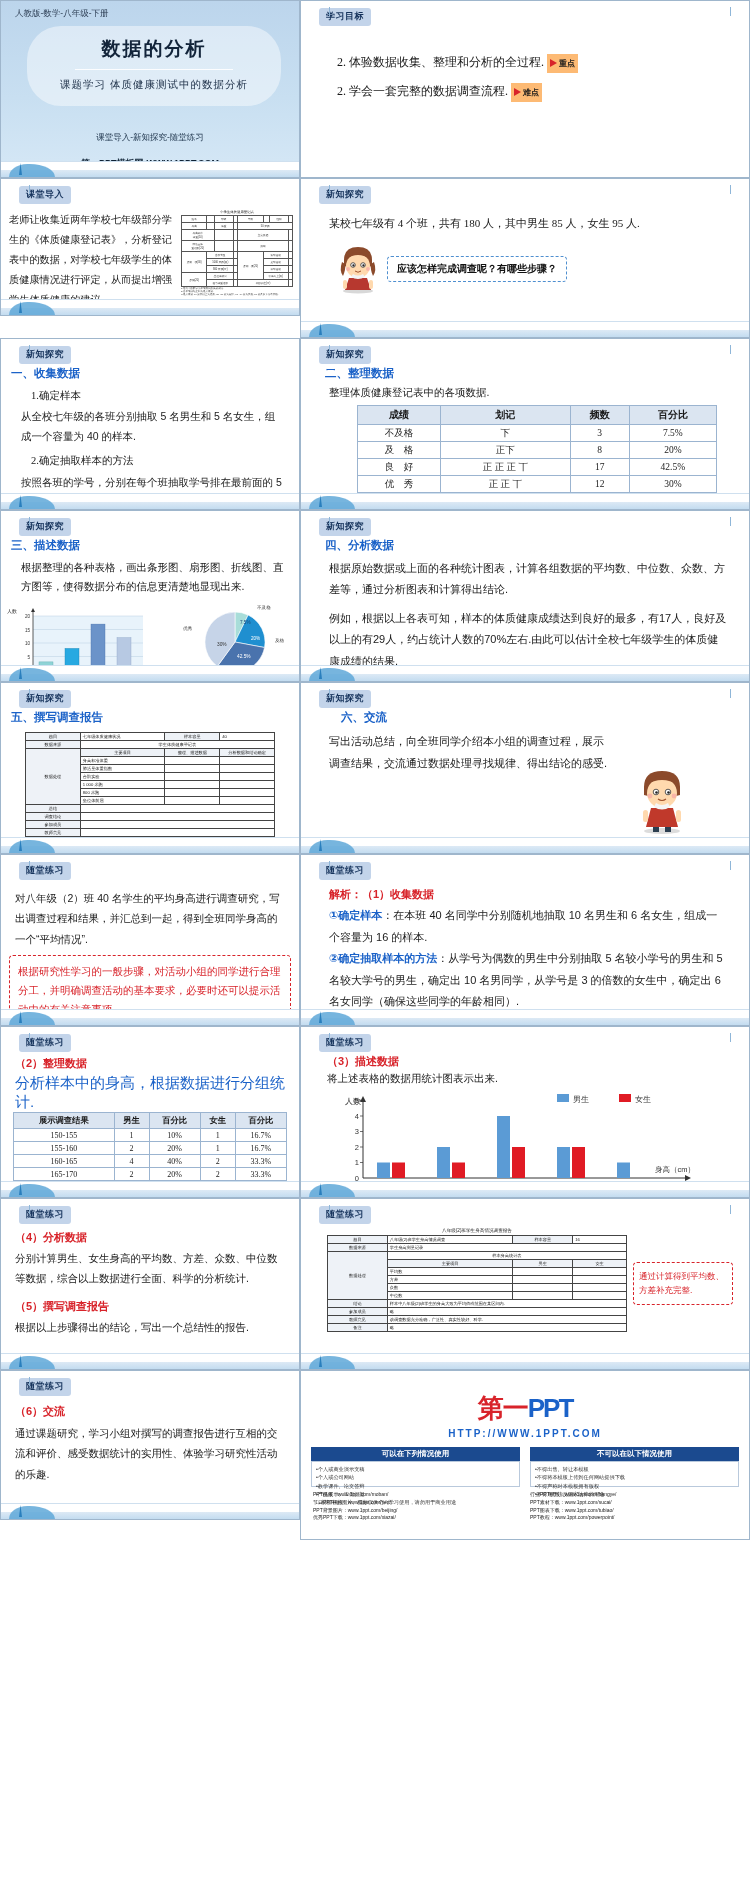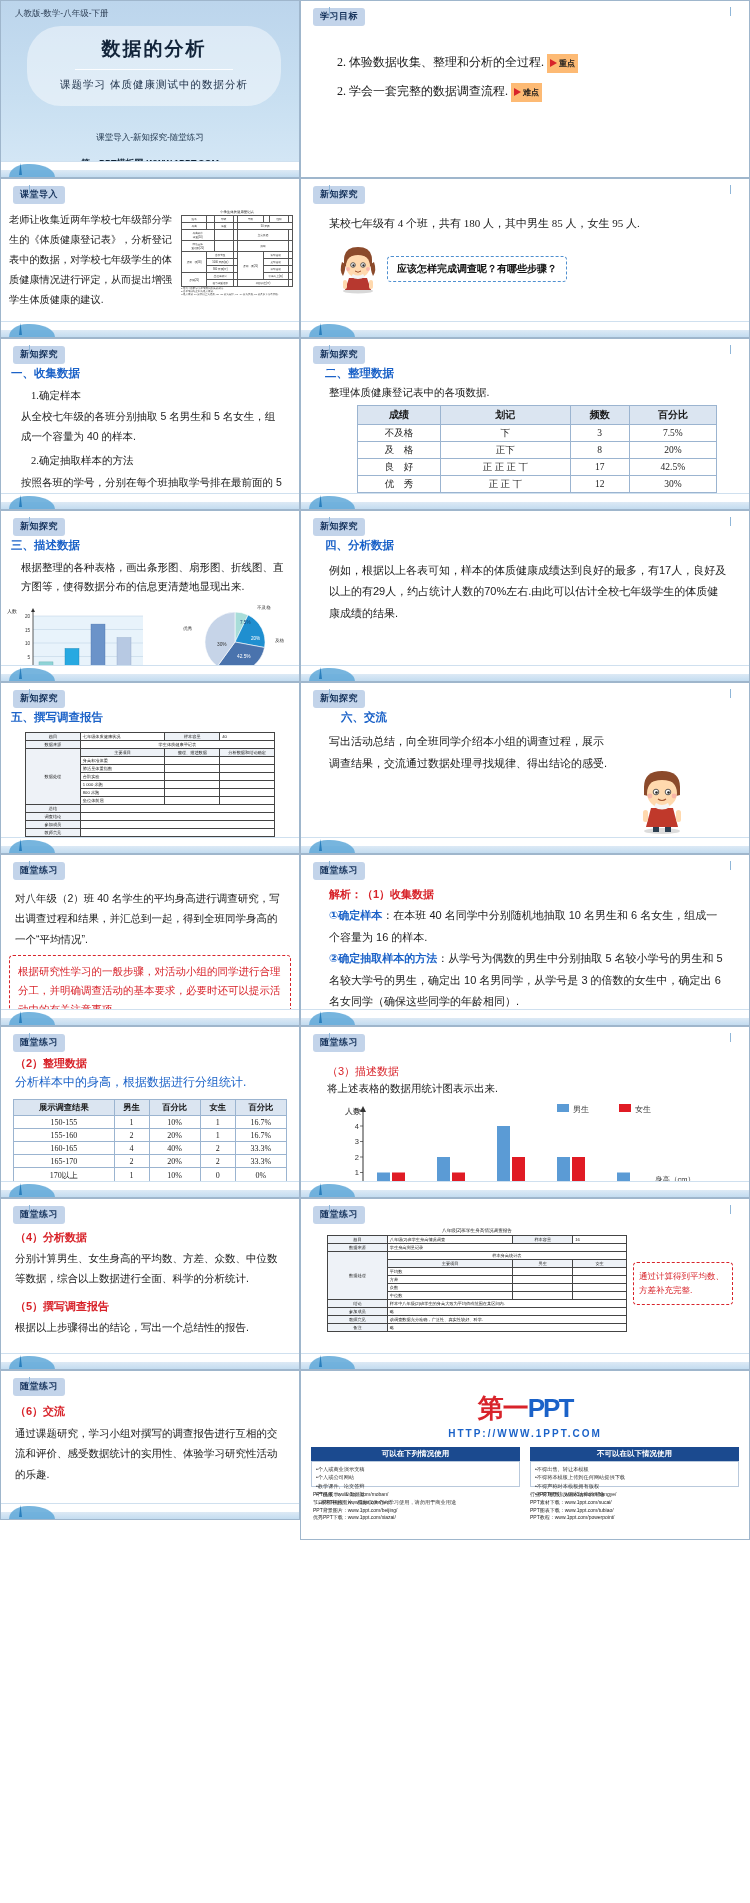--- a/index.html
+++ b/index.html
@@ -18,21 +18,21 @@
   .footband { position:absolute; left:0; right:0; bottom:0; height:16px;
     background:linear-gradient(to bottom,#ffffff 0,#ffffff 55%, #dce9f5 55%, #c3dcf0 100%);
     border-top:1px solid #cfe0ef; }
   .footband:before{ content:""; position:absolute; left:8px; bottom:0; width:46px; height:13px;
     background:#5fa8d8; border-radius:40% 55% 0 0 / 100% 100% 0 0; opacity:.85;}
   .footband:after{ content:""; position:absolute; left:18px; bottom:2px; width:3px; height:12px;
     background:#2a7fbd; clip-path:polygon(50% 0,100% 100%,0 100%); }
   
   .tag { display:inline-block; background:#c3d4ea; color:#16335c; font-weight:bold;
     font-size:9px; padding:2px 7px 3px; border-radius:3px; letter-spacing:.5px; }
-  .tagwrap { padding:4px 0 0 12px;text-decoration:underline; }
+  .tagwrap { padding:4px 0 0 18px;text-decoration:underline; }
   .tickL, .tickR { position:absolute; top:6px; width:1px; height:9px; background:#8fb6d8; }
   .tickL { left:28px; } .tickR { right:18px; }
   .body { padding:8px 14px 0 20px; font-size:10.5px; line-height:1.85; }
   .body.c2 { padding:8px 22px 0 28px; font-size:11px; }
   .hd { color:#1b62c8; font-weight:bold; font-size:11.5px; margin:2px 0 5px 10px; }
   .sub { font-size:10.5px; margin:0 0 2px 10px; font-family:"Liberation Serif",serif; }
   .red { color:#d8232a; } .blue{ color:#1b62c8; }
   
   .title-slide { background:linear-gradient(180deg,#bcd5ec 0%,#c8dff1 55%,#d6e8f6 100%); }
   .ts-top { font-size:8.5px; color:#2b3c52; padding:7px 0 0 14px; }
@@ -103,21 +103,21 @@
         <span>2. 体验数据收集、整理和分析的全过程.</span>
         <span class="flag"><i class="tri"></i><span>重点</span></span>
       </div>
       <div>
         <span>2. 学会一套完整的数据调查流程.</span>
         <span class="flag"><i class="tri"></i><span>难点</span></span>
       </div>
     </div>
   </div>
 
-  <div class="slide c1" style="height:160px">
+  <div class="slide c1" style="height:138px">
     <div class="tickL"></div>
     <div class="tagwrap"><span class="tag">课堂导入</span></div>
     <div style="display:flex;padding:6px 6px 0 8px;gap:4px;">
       <div style="flex:0 0 168px;font-size:10.2px;line-height:1.95;font-family:'Liberation Sans',sans-serif;">老师让收集近两年学校七年级部分学生的《体质健康登记表》，分析登记表中的数据，对学校七年级学生的体质健康情况进行评定，从而提出增强学生体质健康的建议.</div>
       <div style="flex:1;">
         <div class="regcap">中学生体质健康登记表</div>
         <table class="regtbl" style="width:100%">
           <tbody>
               <tr>
                 <td>姓名</td>
@@ -349,20 +349,21 @@
     </div>
     <div class="footband"></div>
   </div>
 
   <div class="slide c2" style="height:172px">
     <div class="tickL"></div>
     <div class="tickR"></div>
     <div class="tagwrap"><span class="tag">新知探究</span></div>
     <div class="hd" style="margin-left:24px">四、分析数据</div>
     <div class="body c2" style="padding-top:0;line-height:1.95">
+      <div>根据原始数据或上面的各种统计图表，计算各组数据的平均数、中位数、众数、方差等，通过分析图表和计算得出结论.</div>
       <div style="margin-top:7px">例如，根据以上各表可知，样本的体质健康成绩达到良好的最多，有17人，良好及以上的有29人，约占统计人数的70%左右.由此可以估计全校七年级学生的体质健康成绩的结果.</div>
     </div>
     <div class="footband"></div>
   </div>
 
   <div class="slide c1" style="height:172px">
     <div class="tickL"></div>
     <div class="tagwrap"><span class="tag">新知探究</span></div>
     <div class="hd">五、撰写调查报告</div>
     <div style="padding:2px 24px 0 24px;">
@@ -485,21 +486,21 @@
       <div><span class="blue" style="font-weight:bold">①确定样本</span><span>：在本班 40 名同学中分别随机地抽取 10 名男生和 6 名女生，组成一个容量为 16 的样本.</span></div>
       <div><span class="blue" style="font-weight:bold">②确定抽取样本的方法</span><span>：从学号为偶数的男生中分别抽取 5 名较小学号的男生和 5 名较大学号的男生，确定出 10 名男同学，从学号是 3 的倍数的女生中，确定出 6 名女同学（确保这些同学的年龄相同）.</span></div>
     </div>
     <div class="footband"></div>
   </div>
 
   <div class="slide c1" style="height:172px">
     <div class="tickL"></div>
     <div class="tagwrap"><span class="tag">随堂练习</span></div>
     <div class="red" style="font-weight:bold;font-size:11px;margin:4px 0 3px 14px">（2）整理数据</div>
-    <div class="blue" style="font-size:12px;margin:0 0 8px 14px">分析样本中的身高，根据数据进行分组统计.</div>
+    <div class="blue" style="font-size:15px;margin:0 0 0 14px">分析样本中的身高，根据数据进行分组统计.</div>
     <div style="padding:0 12px;">
       <table class="dt">
         <tbody>
             <tr>
           <th style="font-size:8.3px">展示调查结果</th>
           <th style="font-size:8.3px">男生</th>
           <th style="font-size:8.3px">百分比</th>
           <th style="font-size:8.3px">女生</th>
           <th style="font-size:8.3px">百分比</th>
         </tr>
@@ -548,21 +549,21 @@
       </tbody>
         </table>
     </div>
     <div class="footband"></div>
   </div>
 
   <div class="slide c2" style="height:172px">
     <div class="tickL"></div>
     <div class="tickR"></div>
     <div class="tagwrap"><span class="tag">随堂练习</span></div>
-    <div class="red" style="font-weight:normal;font-size:11px;margin:12px 0 3px 26px">（3）描述数据</div>
+    <div class="red" style="font-weight:bold;font-size:11px;margin:2px 0 3px 26px">（3）描述数据</div>
     <div style="font-size:10.5px;margin:0 0 2px 26px">将上述表格的数据用统计图表示出来.</div>
     <svg width="400" height="112" viewBox="0 0 400 112" style="margin-left:18px">
       <text x="26" y="16" font-size="8" fill="#333">人数</text>
       <line x1="44" y1="12" x2="44" y2="90" stroke="#333" stroke-width="1"></line>
       <polygon points="44,8 41,14 47,14" fill="#333"></polygon>
       <line x1="44" y1="90" x2="368" y2="90" stroke="#333" stroke-width="1"></line>
       <polygon points="372,90 366,87 366,93" fill="#333"></polygon>
       <g font-size="7.5" fill="#333" text-anchor="end">
         <text x="40" y="92.5">0</text>
           <text x="40" y="77">1</text>

